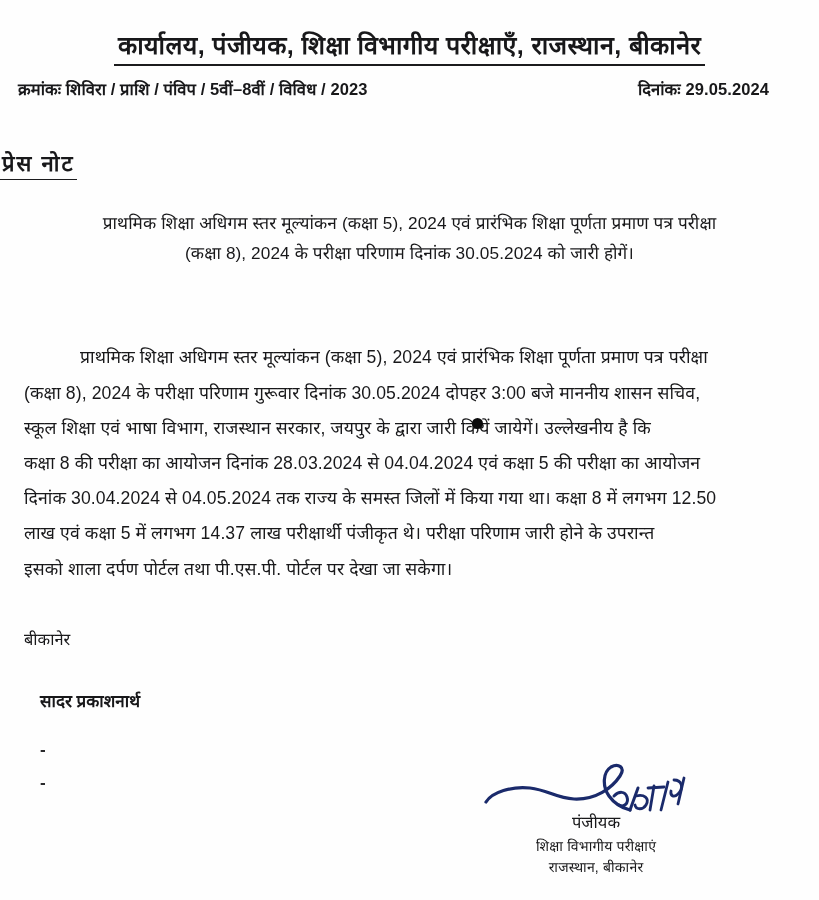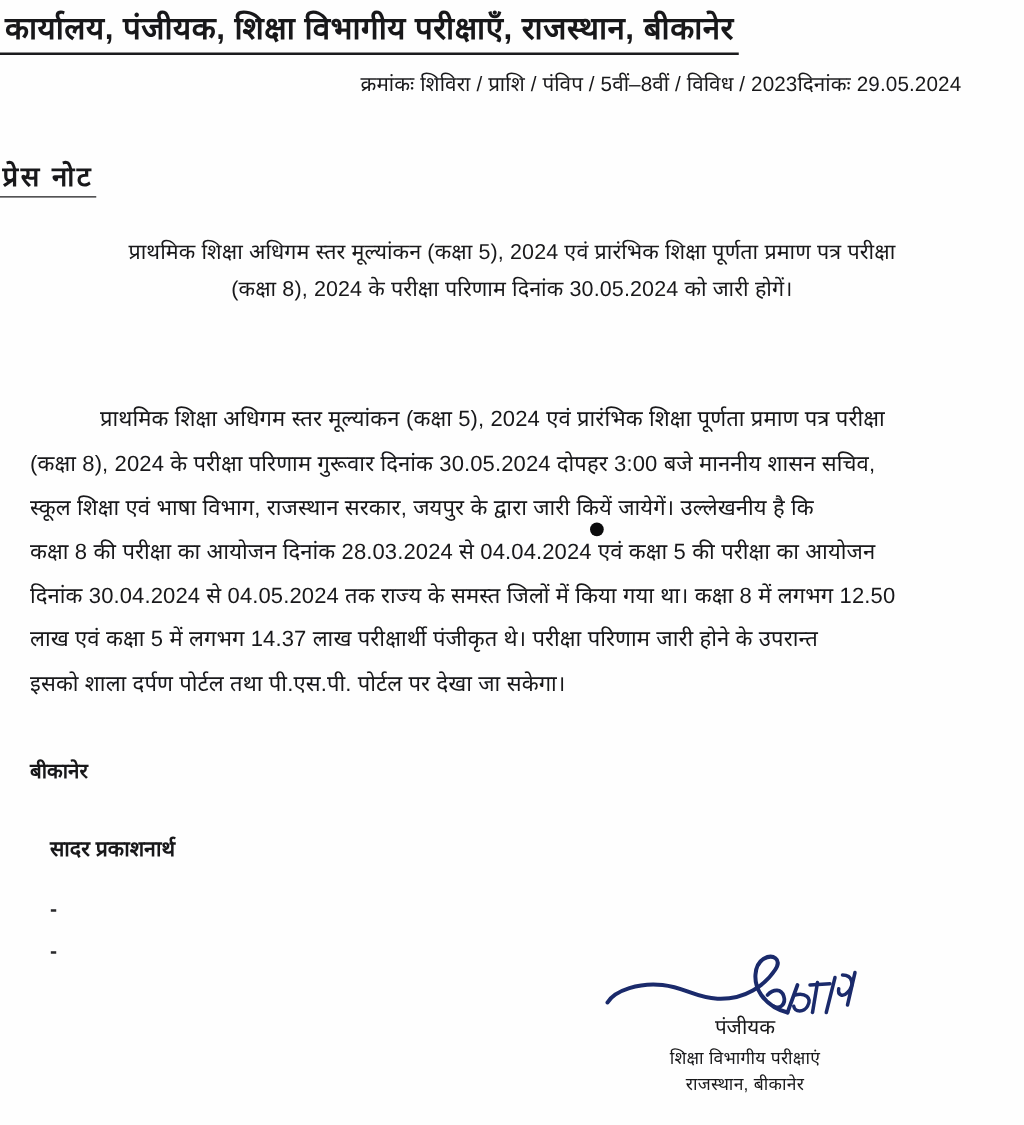--- a/index.html
+++ b/index.html
@@ -20,43 +20,44 @@
   .page {
     position: absolute;
     inset: 0;
     background: #fefefe;
     padding: 0;
     box-sizing: border-box;
   }
 
   
   .letterhead {
-    padding-top: 8px;
+    text-align: center;
+    padding-top: 30px;
   }
   .office-title {
     display: inline-block;
     font-family: "Liberation Sans", "DejaVu Sans", sans-serif;
     font-size: 25px;
     font-weight: 700;
     letter-spacing: 0.4px;
     line-height: 1.25;
     border-bottom: 2px solid #1b1b1d;
     padding: 0 4px 3px 4px;
     white-space: nowrap;
   }
 
   .meta-row {
     display: flex;
-    justify-content: flex-end;
+    justify-content: space-between;
     align-items: baseline;
     margin-top: 11px;
     padding: 0 28px 0 18px;
     font-family: "Liberation Sans", "DejaVu Sans", sans-serif;
     font-size: 16.5px;
-    font-weight: 400;
+    font-weight: 700;
     white-space: nowrap;
   }
   .meta-ref { letter-spacing: 0.1px; }
   .meta-date { letter-spacing: 0.1px; padding-right: 22px; }
 
   
   .doc-heading-wrap {
     text-align: left;
     margin-top: 47px;
   }
@@ -95,21 +96,21 @@
     white-space: nowrap;
   }
   .body-text .line.indent { text-indent: 56px; }
 
   
   .place-block {
     margin: 38px 0 0 24px;
     font-family: "Liberation Sans", "DejaVu Sans", sans-serif;
     font-size: 16.4px;
     line-height: 1.75;
-    font-weight: 700;
+    font-weight: 400;
   }
 
   
   .dist-block {
     margin: 36px 0 0 40px;
     font-family: "Liberation Sans", "DejaVu Sans", sans-serif;
     font-size: 17px;
     font-weight: 600;
   }
   .dist-items {

